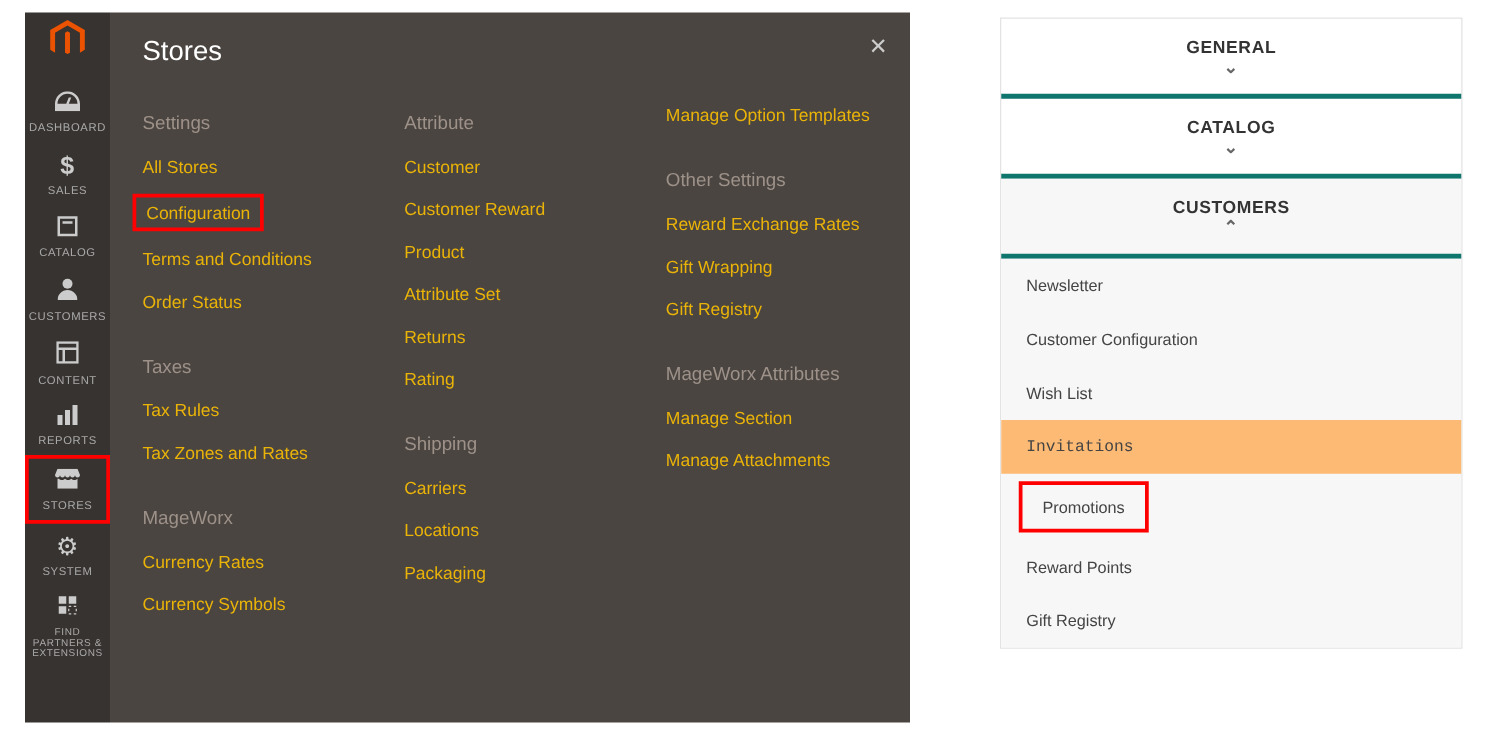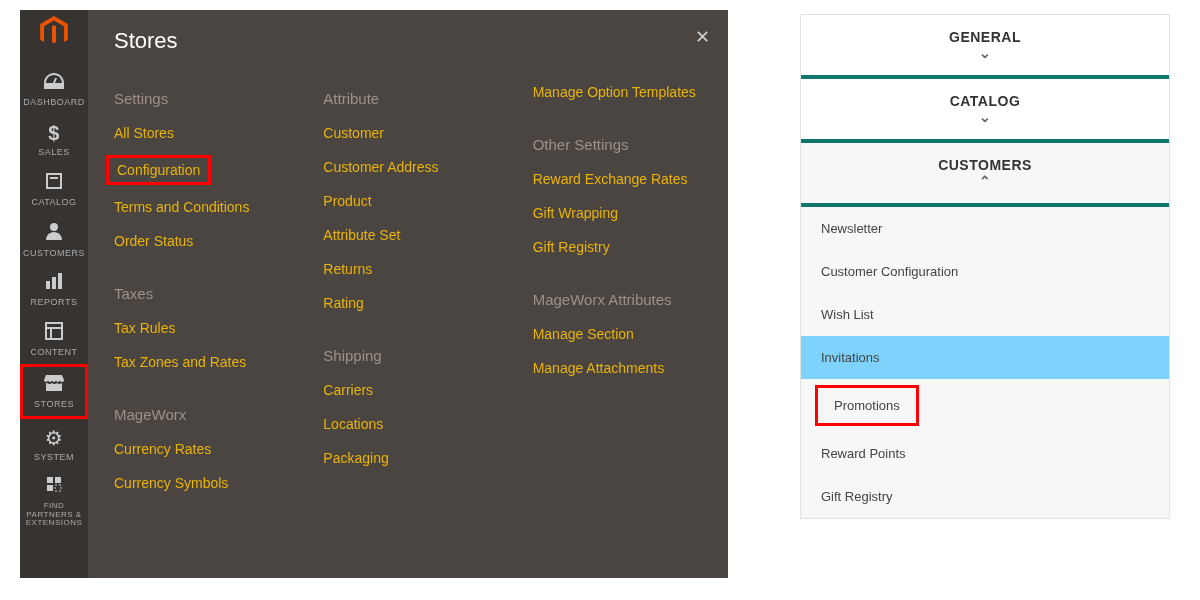--- a/index.html
+++ b/index.html
@@ -24,21 +24,21 @@
   .panel-col h3.mt { margin-top: 36px; }
   .panel-col a { display: block; color: #eab308; text-decoration: none; font-size: 14px; margin-bottom: 18px; cursor: pointer; }
   .panel-col a.highlight { display: inline-block; border: 3px solid #ff0000; padding: 4px 8px; margin-left: -8px; margin-bottom: 14px; margin-top: -4px; text-align: center; }
 
   
   .config-accordion { position: absolute; left: 800px; top: 14px; width: 370px; border: 1px solid #e3e3e3; }
   .acc-head { display: flex; justify-content: space-between; align-items: center; padding: 14px 18px; border-bottom: 4px solid #0f766e; font-size: 14px; font-weight: bold; letter-spacing: 0.5px; text-transform: uppercase; cursor: pointer; color: #333; flex-direction: column; }
   .acc-head .chev { font-size: 14px; color: #666; }
   .acc-body { background: #f7f7f7; }
   .acc-item { padding: 14px 20px; font-size: 13px; color: #444; cursor: pointer; border-bottom: 0; }
-  .acc-item.hover { background: #7dd3fc; }
+  .acc-item.hover { background: #fdba74; font-family: Liberation Mono, monospace; }
   .acc-item.highlight { display: inline-block; border: 3px solid #ff0000; margin: 6px 14px; padding: 10px 16px; }
   .acc-item.highlight-wrap { padding: 0; }
 </style>
 </head>
 <body>
 
 <div class="admin-sidebar">
   <div class="logo">
     <svg viewBox="0 0 32 37">
         <path fill="#eb5202" d="M16 0L0 9.2v18.4l4.5 2.6V11.8L16 5.2l11.5 6.6v18.4l4.5-2.6V9.2L16 0zm2.3 30.2V11.8L16 10.5l-2.3 1.3v18.4L16 31.5l2.3-1.3z"></path>
@@ -62,34 +62,34 @@
     <span class="nav-label">CATALOG</span>
   </div>
   <div class="nav-item">
     <div class="icon"><svg width="16" height="18" viewBox="0 0 16 18">
           <circle cx="8" cy="5" r="4" fill="#ccc"></circle>
           <path fill="#ccc" d="M0 18c0-4.4 3.6-8 8-8s8 3.6 8 8H0z"></path>
         </svg></div>
     <span class="nav-label">CUSTOMERS</span>
   </div>
   <div class="nav-item">
+    <div class="icon"><svg width="18" height="18" viewBox="0 0 18 18">
+          <rect x="1" y="1" width="16" height="16" fill="none" stroke="#ccc" stroke-width="2"></rect>
+          <line x1="1" y1="6" x2="17" y2="6" stroke="#ccc" stroke-width="2"></line>
+          <line x1="6" y1="6" x2="6" y2="17" stroke="#ccc" stroke-width="2"></line>
+        </svg></div>
+    <span class="nav-label">CONTENT</span>
+  </div>
+  <div class="nav-item">
     <div class="icon"><svg width="18" height="16" viewBox="0 0 18 16">
           <rect x="1" y="8" width="4" height="8" fill="#ccc"></rect>
           <rect x="7" y="4" width="4" height="12" fill="#ccc"></rect>
           <rect x="13" y="0" width="4" height="16" fill="#ccc"></rect>
         </svg></div>
     <span class="nav-label">REPORTS</span>
-  </div>
-  <div class="nav-item">
-    <div class="icon"><svg width="18" height="18" viewBox="0 0 18 18">
-          <rect x="1" y="1" width="16" height="16" fill="none" stroke="#ccc" stroke-width="2"></rect>
-          <line x1="1" y1="6" x2="17" y2="6" stroke="#ccc" stroke-width="2"></line>
-          <line x1="6" y1="6" x2="6" y2="17" stroke="#ccc" stroke-width="2"></line>
-        </svg></div>
-    <span class="nav-label">CONTENT</span>
   </div>
   <div class="nav-item active">
     <div class="icon"><svg width="20" height="16" viewBox="0 0 20 16">
           <path fill="#ccc" d="M2 0l-2 5c0 1.1.9 2 2 2s2-.9 2-2c0 1.1.9 2 2 2s2-.9 2-2c0 1.1.9 2 2 2s2-.9 2-2c0 1.1.9 2 2 2s2-.9 2-2c0 1.1.9 2 2 2s2-.9 2-2l-2-5H2zm0 8v8h16V8c-.7.6-1.6 1-2.5 1S13.7 8.6 13 8c-.7.6-1.6 1-2.5 1S8.7 8.6 8 8c-.7.6-1.6 1-2.5 1S3.7 8.6 3 8H2z"></path>
         </svg></div>
     <span class="nav-label">STORES</span>
   </div>
   <div class="nav-item">
     <div class="icon" style="font-size:20px">⚙</div>
     <span class="nav-label">SYSTEM</span>
@@ -118,21 +118,21 @@
       <h3 class="mt">Taxes</h3>
       <a>Tax Rules</a>
       <a>Tax Zones and Rates</a>
       <h3 class="mt">MageWorx</h3>
       <a>Currency Rates</a>
       <a>Currency Symbols</a>
     </div>
     <div class="panel-col">
       <h3>Attribute</h3>
       <a>Customer</a>
-      <a>Customer Address</a>
+      <a>Customer Reward</a>
       <a>Product</a>
       <a>Attribute Set</a>
       <a>Returns</a>
       <a>Rating</a>
       <h3 class="mt">Shipping</h3>
       <a>Carriers</a>
       <a>Locations</a>
       <a>Packaging</a>
     </div>
     <div class="panel-col">

